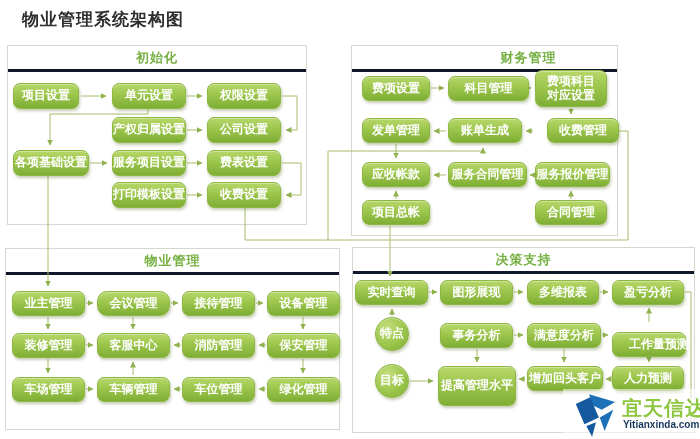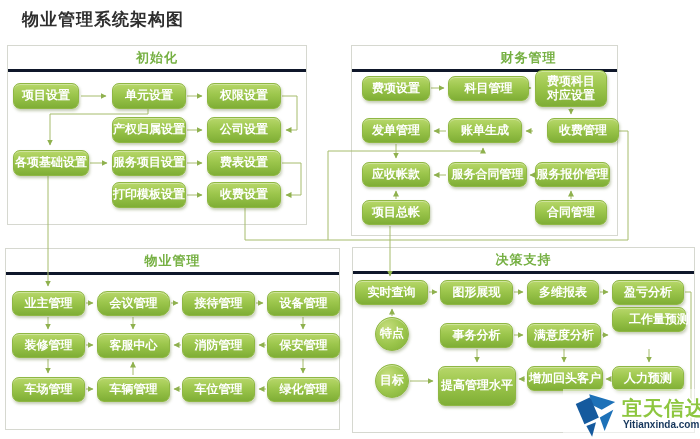--- a/index.html
+++ b/index.html
@@ -166,21 +166,21 @@
 <div class="node" style="left:182px; top:377px; width:73px; height:25px;">车位管理</div>
 <div class="node" style="left:267px; top:377px; width:73px; height:25px;">绿化管理</div>
 
 <div class="node" style="left:355px; top:280px; width:73px; height:25px;">实时查询</div>
 <div class="node" style="left:440px; top:280px; width:73px; height:25px;">图形展现</div>
 <div class="node" style="left:527px; top:280px; width:72px; height:25px;">多维报表</div>
 <div class="node" style="left:612px; top:280px; width:72px; height:25px;">盈亏分析</div>
 <div class="node circle" style="left:375px; top:317px; width:34px; height:34px;">特点</div>
 <div class="node" style="left:440px; top:323px; width:73px; height:25px;">事务分析</div>
 <div class="node" style="left:527px; top:323px; width:74px; height:25px;">满意度分析</div>
-<div class="node" style="left:612px; top:307px; width:74px; height:25px;padding-left:20px;">工作量预测</div>
+<div class="node" style="left:612px; top:332px; width:74px; height:25px;padding-left:20px;">工作量预测</div>
 <div class="node circle" style="left:375px; top:364px; width:34px; height:34px;">目标</div>
 <div class="node" style="left:438px; top:366px; width:78px; height:40px;">提高管理水平</div>
 <div class="node" style="left:527px; top:366px; width:76px; height:25px;">增加回头客户</div>
 <div class="node" style="left:612px; top:366px; width:72px; height:25px;">人力预测</div>
 
 <div class="wm-back"></div>
 <svg class="wm-logo" width="50" height="45" viewBox="0 0 52 46">
   <polygon points="20,1 47,9 33,17 23,12" fill="#1d71b8"></polygon>
   <polygon points="6,11 21,4 30,25 15,32" fill="#155a9e"></polygon>
   <polygon points="31,25 45,17 36,39" fill="#1d71b8"></polygon>

